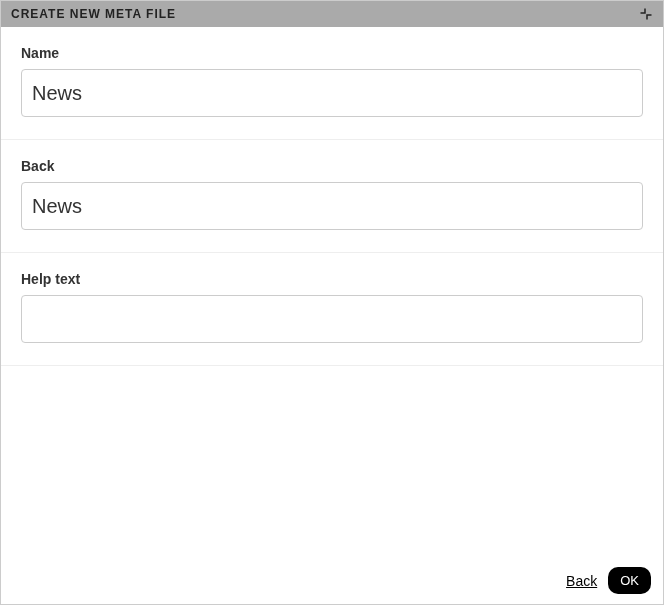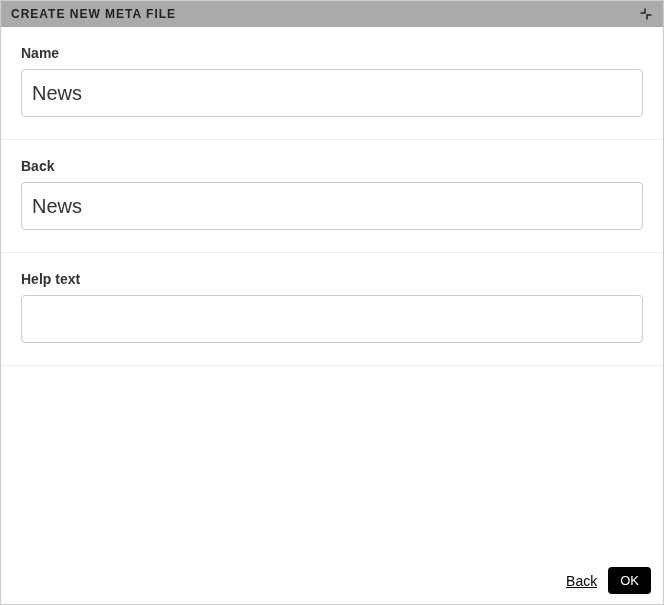--- a/index.html
+++ b/index.html
@@ -88,21 +88,21 @@
       font-size: 14px;
       cursor: pointer;
     }
     .ok-button {
       background: #000;
       color: #fff;
       border: none;
       padding: 6px 12px;
       font-size: 13px;
       cursor: pointer;
-      border-radius: 4px;
+      border-radius: 10px;
     }
   </style>
 </head>
 <body>
 
 <div class="dialog">
   <div class="header">
     <span class="header-title">CREATE NEW META FILE</span>
     <span class="collapse-icon">
       <svg width="12" height="12" viewBox="0 0 12 12">

